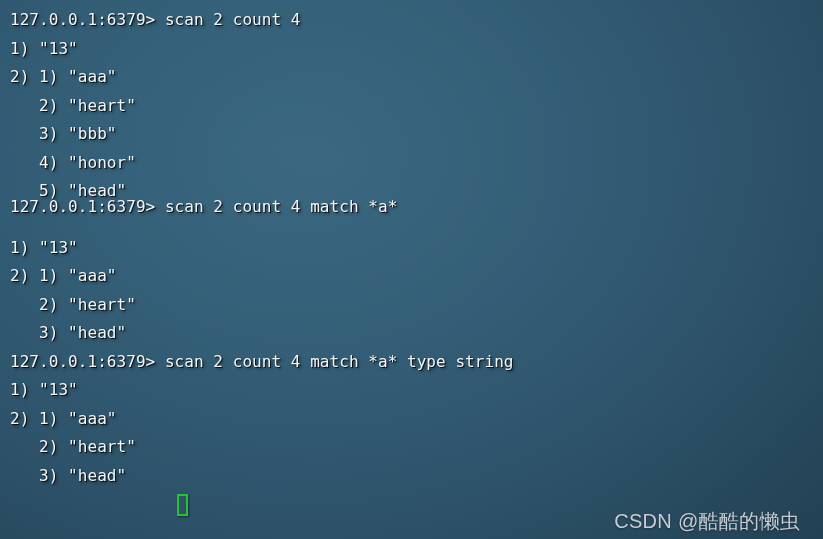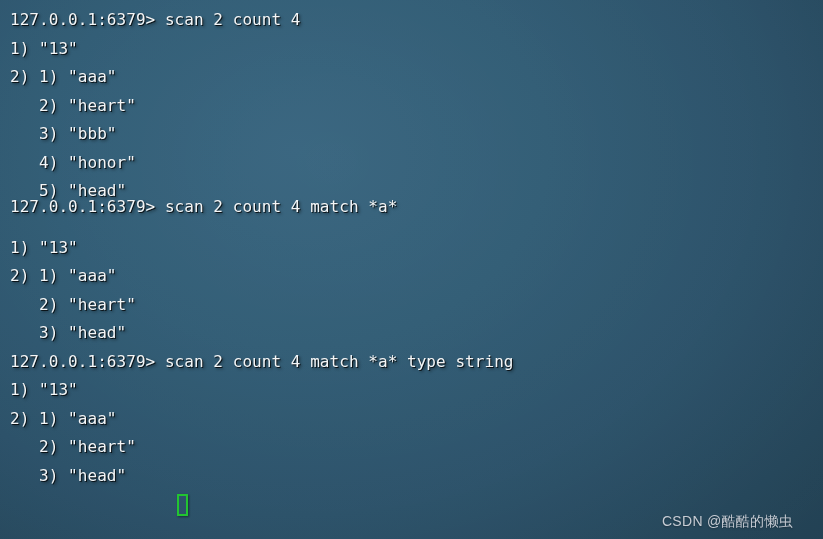--- a/index.html
+++ b/index.html
@@ -66,25 +66,25 @@
     width: 7px;
     height: 18px;
     border: 2px solid #22c431;
     box-sizing: content-box;
     background: transparent;
     box-shadow: 1px 1px 2px rgba(0,0,0,0.45);
   }
 
   #watermark {
     position: absolute;
-    right: 30px;
+    right: 23px;
     bottom: 8px;
     z-index: 3;
     font-family: "Liberation Sans", "DejaVu Sans", sans-serif;
-    font-size: 14px;
+    font-size: 20px;
     line-height: 20px;
     color: #c7ccd4;
     letter-spacing: 0.3px;
     text-shadow: 0 1px 2px rgba(0,0,0,0.35);
     white-space: pre;
   }
 </style>
 </head>
 <body>
 

